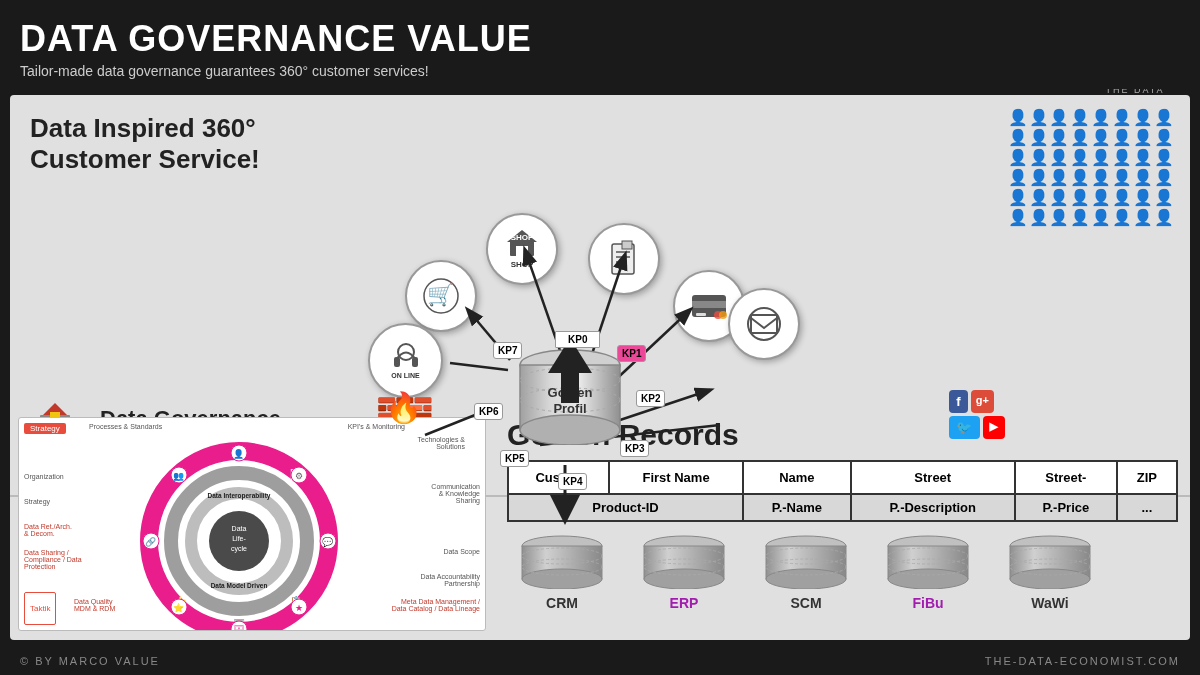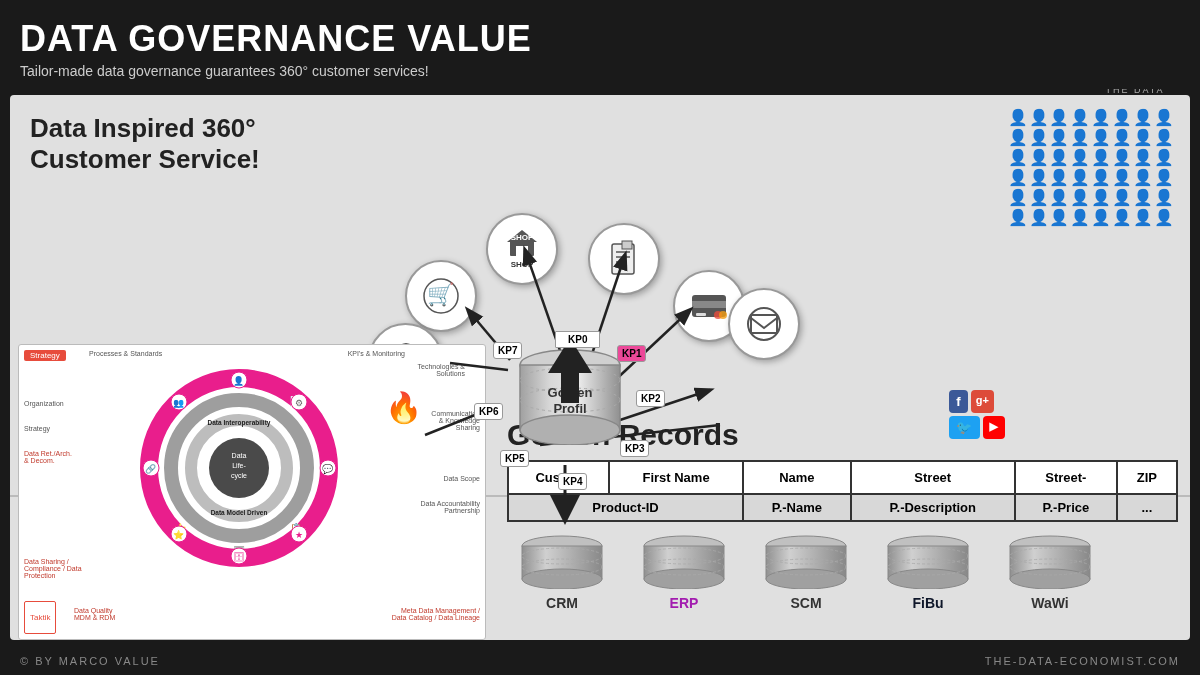--- a/index.html
+++ b/index.html
@@ -323,21 +323,21 @@
       <span style="font-size:16px;color:#555;">👤</span>
       <span style="font-size:16px;color:#555;">👤</span>
       <span style="font-size:16px;color:#555;">👤</span>
     </div>
 
     <div style="position:absolute;bottom:237px;left:538px;z-index:5;display:flex;flex-direction:column;align-items:center;">
       <div style="width:0;height:0;border-left:22px solid transparent;border-right:22px solid transparent;border-bottom:35px solid #222;"></div>
       <div style="width:18px;height:30px;background:#222;"></div>
     </div>
 
-    <div style="position:absolute;bottom:0;left:8px;width:468px;height:296px;background:white;border:1px solid #bbb;border-radius:3px;overflow:hidden;z-index:3;">
+    <div style="position:absolute;bottom:9px;left:8px;width:468px;height:214px;background:white;border:1px solid #bbb;border-radius:3px;overflow:hidden;z-index:3;">
       <div style="position:relative;width:100%;height:100%;padding:4px;">
 
         <div style="position:absolute;top:5px;left:5px;background:#e74c3c;color:white;font-size:8px;padding:1px 6px;border-radius:2px;z-index:2;">Strategy</div>
 
         <div style="position:absolute;top:5px;left:70px;font-size:7px;color:#555;">Processes &amp; Standards</div>
         <div style="position:absolute;top:5px;right:80px;font-size:7px;color:#555;">KPI's &amp; Monitoring</div>
         <div style="position:absolute;top:18px;right:20px;font-size:7px;color:#555;text-align:right;">Technologies &amp;<br>Solutions</div>
         <div style="position:absolute;top:65px;right:5px;font-size:7px;color:#555;text-align:right;">Communication<br>&amp; Knowledge<br>Sharing</div>
         <div style="position:absolute;top:130px;right:5px;font-size:7px;color:#555;text-align:right;">Data Scope</div>
         <div style="position:absolute;top:155px;right:5px;font-size:7px;color:#555;text-align:right;">Data Accountability<br>Partnership</div>
@@ -485,21 +485,21 @@
             <ellipse cx="45" cy="22" rx="40" ry="8" fill="none" stroke="#aaa" stroke-width="0.8" stroke-dasharray="3,2"></ellipse>
             <ellipse cx="45" cy="33" rx="40" ry="8" fill="none" stroke="#aaa" stroke-width="0.8" stroke-dasharray="3,2"></ellipse>
             <defs>
                 <linearGradient id="dbg4" x1="0" y1="0" x2="1" y2="0">
                   <stop offset="0%" stop-color="#909090"></stop>
                   <stop offset="30%" stop-color="#d0d0d0"></stop>
                   <stop offset="100%" stop-color="#888"></stop>
                 </linearGradient>
               </defs>
           </svg>
-          <div style="font-size:14px;font-weight:bold;color:#0f172a;margin-top:2px;">FiBu</div>
+          <div style="font-size:14px;font-weight:bold;color:#a21caf;margin-top:2px;">FiBu</div>
         </div>
 
         <div style="text-align:center;width:100px;">
           <svg width="90" height="55" viewBox="0 0 90 55">
             <ellipse cx="45" cy="12" rx="40" ry="10" fill="#c0c0c0" stroke="#888" stroke-width="1"></ellipse>
             <rect x="5" y="12" width="80" height="33" fill="url(#dbg5)" stroke="#888" stroke-width="1"></rect>
             <ellipse cx="45" cy="45" rx="40" ry="10" fill="#a0a0a0" stroke="#888" stroke-width="1"></ellipse>
             <ellipse cx="45" cy="22" rx="40" ry="8" fill="none" stroke="#aaa" stroke-width="0.8" stroke-dasharray="3,2"></ellipse>
             <ellipse cx="45" cy="33" rx="40" ry="8" fill="none" stroke="#aaa" stroke-width="0.8" stroke-dasharray="3,2"></ellipse>
             <defs>

